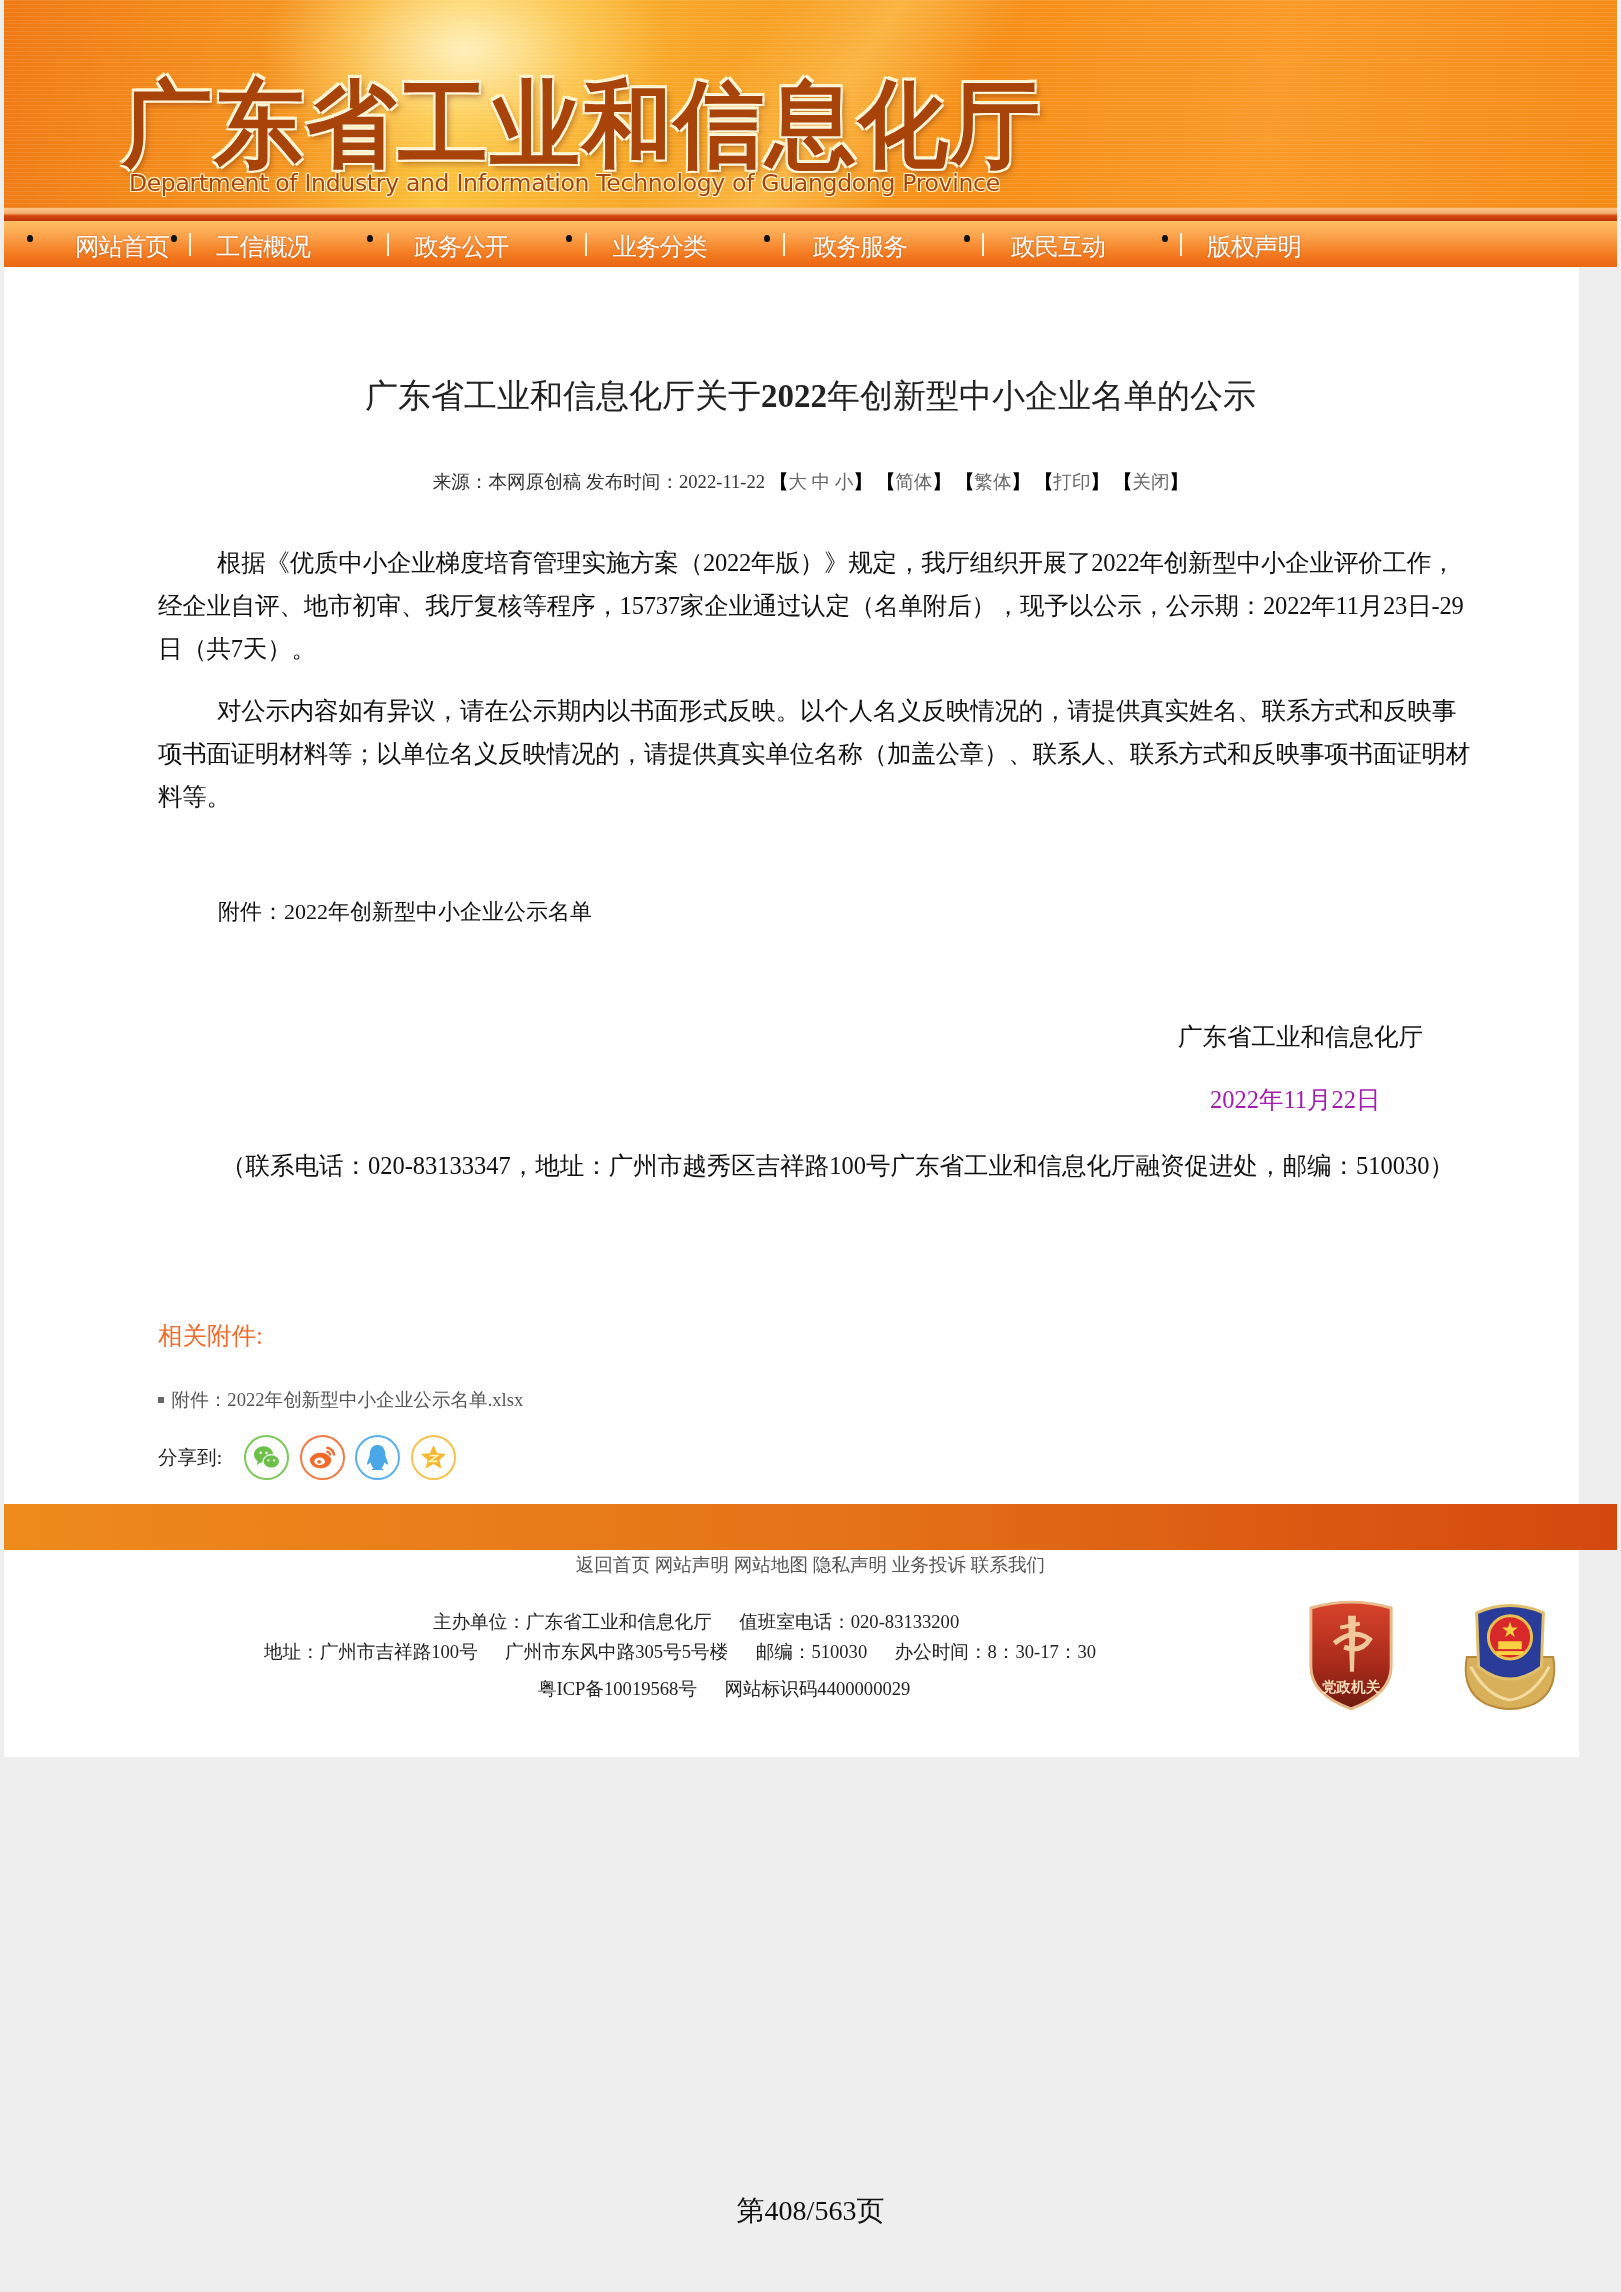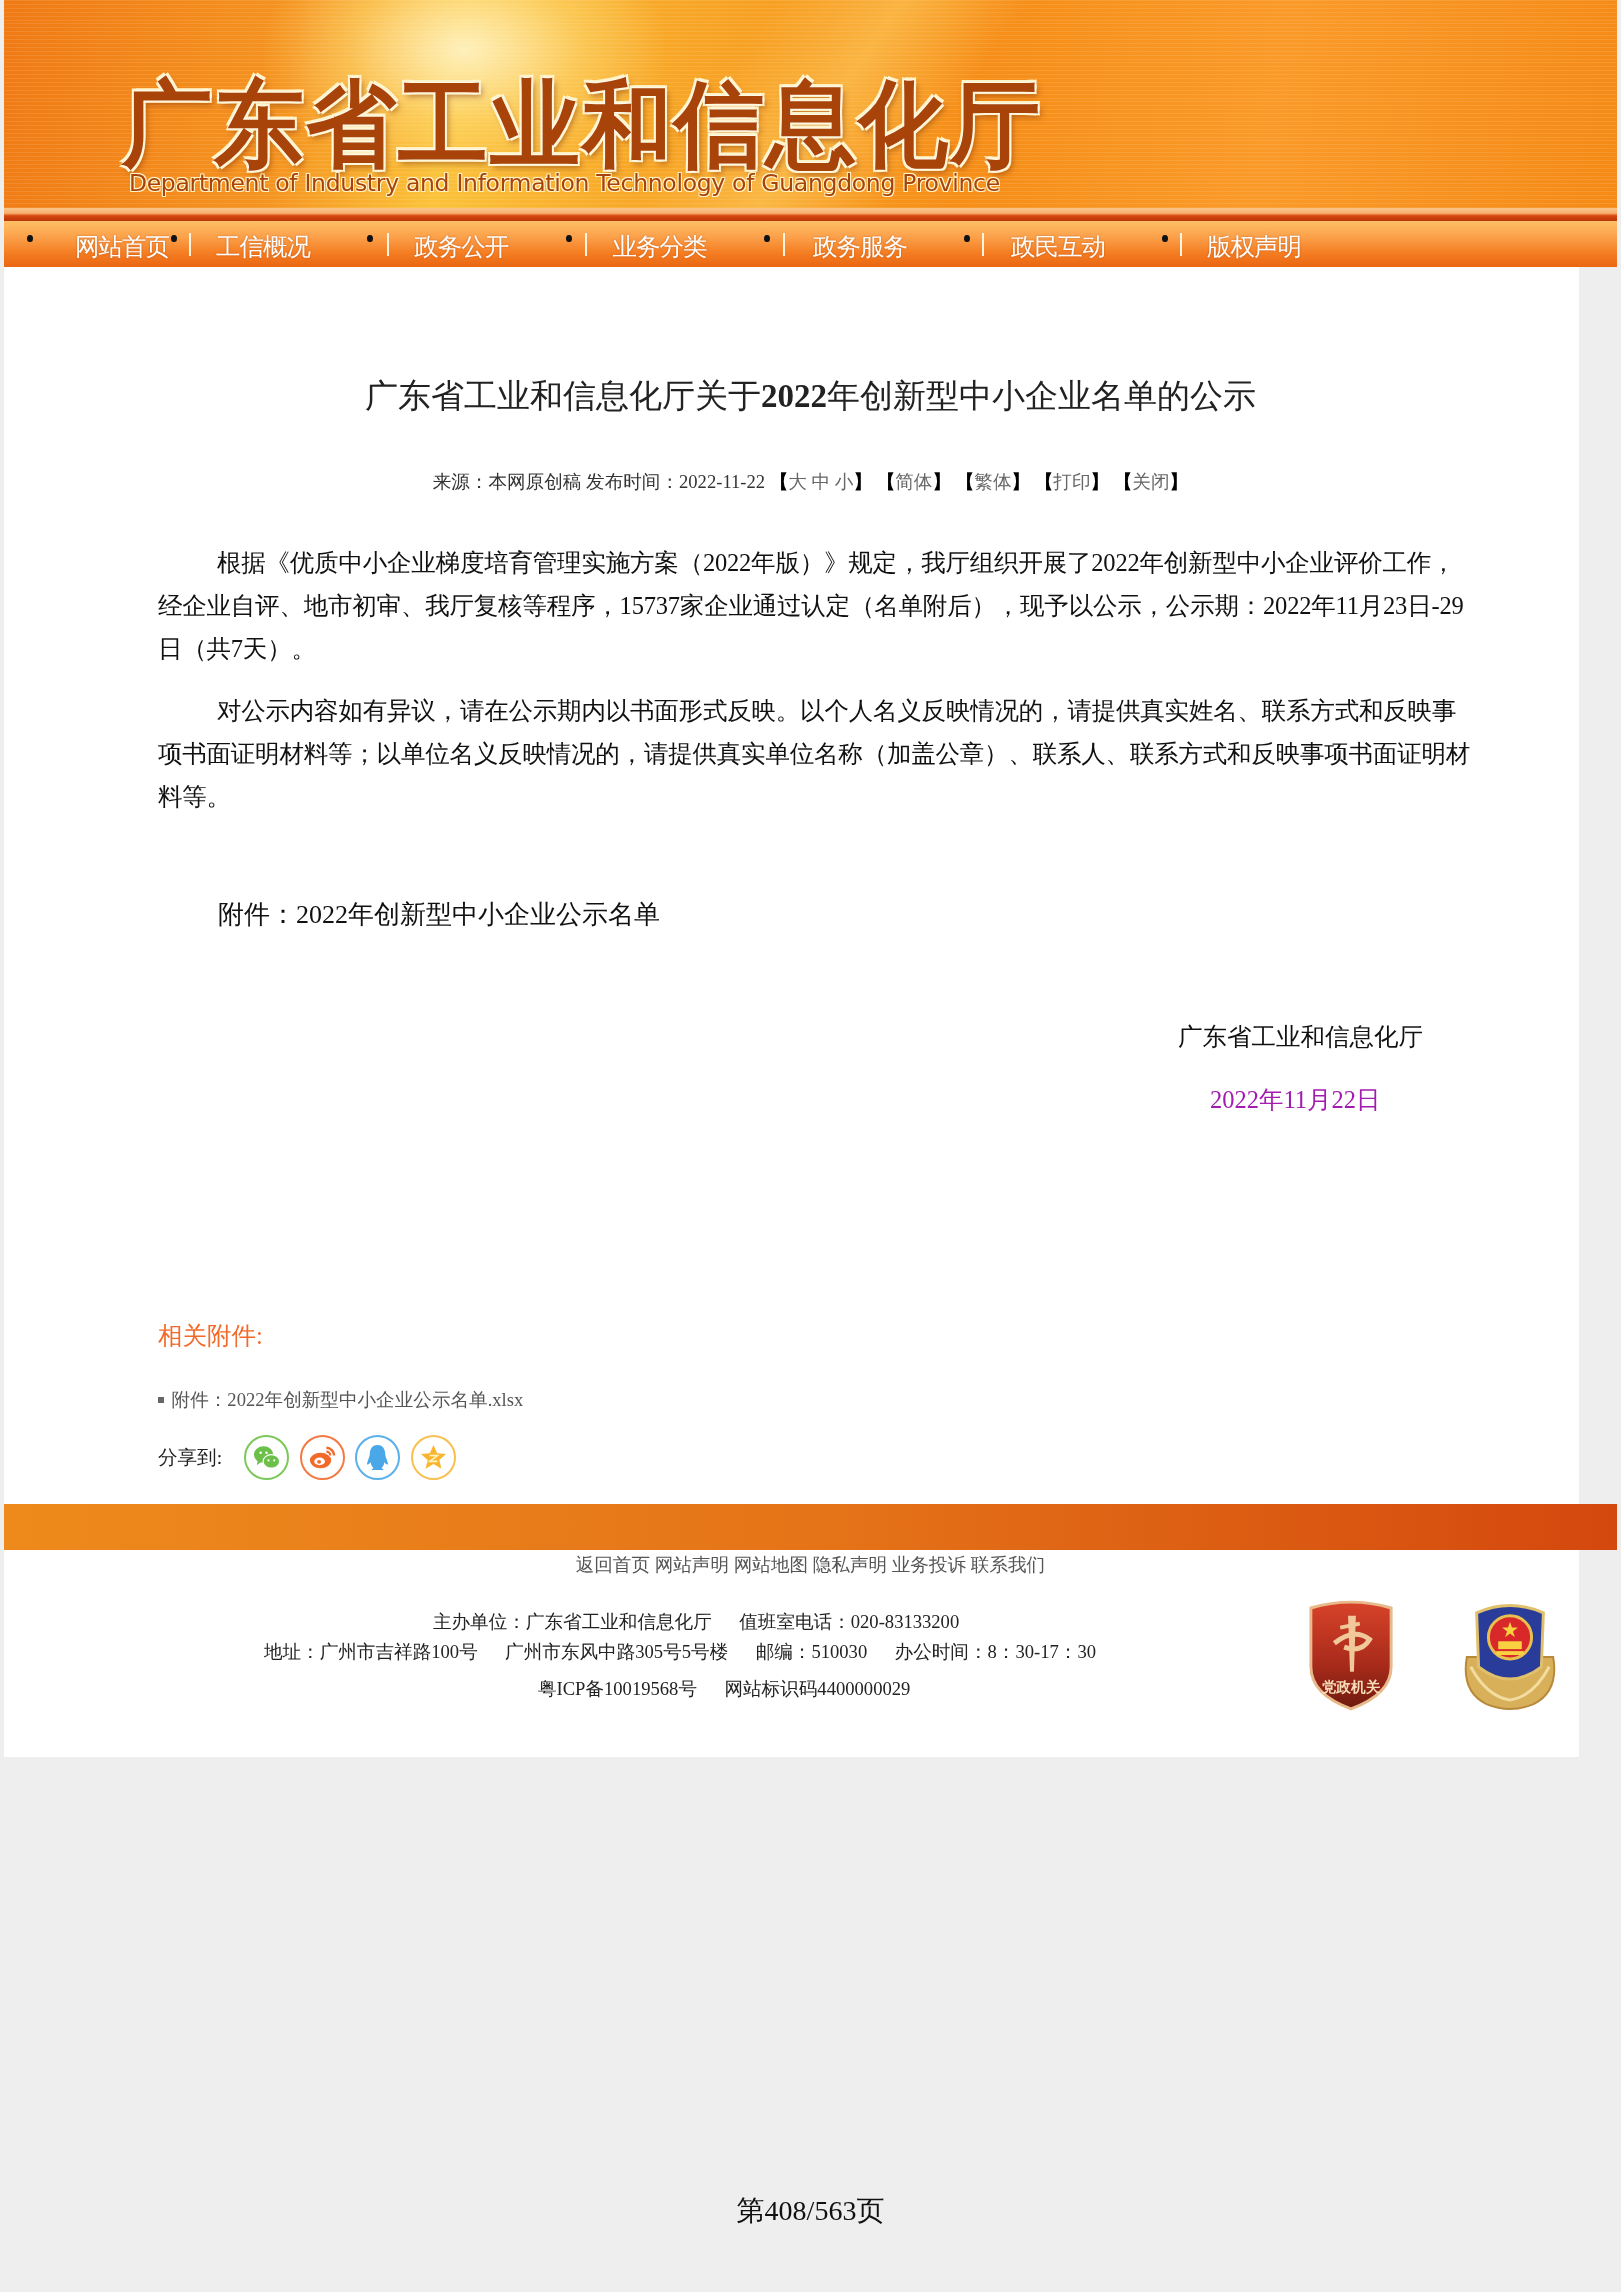--- a/index.html
+++ b/index.html
@@ -43,21 +43,21 @@
   .article-title .b { font-weight: bold; }
   .meta { position: absolute; left: 0; top: 469px; width: 1613px; text-align: center; font-size: 18.6px; color: #333; white-space: nowrap; }
   .meta .tools { color: #666; }
   .meta .br { color: #000; font-weight: bold; }
   .meta span.t { cursor: pointer; }
 
   .body-text { position: absolute; left: 154px; width: 1313px; font-size: 24.5px; line-height: 43px; color: #111; letter-spacing: -0.2px; }
   .p1 { top: 541px; }
   .p2 { top: 689px; }
   .indent { display: inline-block; width: 59px; }
-  .attach-line { position: absolute; left: 214px; top: 897px; font-size: 26px; color: #111; }
+  .attach-line { position: absolute; left: 214px; top: 897px; font-size: 22px; color: #111; }
   .sign-org { position: absolute; left: 1174px; top: 1020px; font-size: 24.5px; color: #111; }
   .sign-date { position: absolute; left: 1206px; top: 1083px; font-size: 24.5px; color: #a21caf; }
   .contact { position: absolute; left: 154px; top: 1144px; width: 1318px; font-size: 24.5px; line-height: 43px; color: #111; }
   .contact .first { padding-left: 63px; }
 
   .related-title { position: absolute; left: 154px; top: 1319px; font-size: 24.5px; color: #f26a2a; }
   .attach-file { position: absolute; left: 154px; top: 1387px; font-size: 18.6px; color: #555; }
   .attach-file .sq { display: inline-block; width: 5.9px; height: 5.9px; background: #666; vertical-align: middle; margin-right: 7.8px; margin-top: -3.9px; }
   .share { position: absolute; left: 154px; top: 1433px; height: 49px; display: flex; align-items: center; }
   .share-label { font-size: 19.6px; color: #222; margin-right: 21.6px; }
@@ -152,21 +152,21 @@
     <span class="br">【</span><span class="tools t">繁体</span><span class="br">】</span>
     <span class="br">【</span><span class="tools t">打印</span><span class="br">】</span>
     <span class="br">【</span><span class="tools t">关闭</span><span class="br">】</span>
   </div>
 
   <p class="body-text p1"><span class="indent"></span><span>根据《优质中小企业梯度培育管理实施方案（2022年版）》规定，我厅组织开展了2022年创新型中小企业评价工作，经企业自评、地市初审、我厅复核等程序，15737家企业通过认定（名单附后），现予以公示，公示期：2022年11月23日-29日（共7天）。</span></p>
   <p class="body-text p2"><span class="indent"></span><span>对公示内容如有异议，请在公示期内以书面形式反映。以个人名义反映情况的，请提供真实姓名、联系方式和反映事项书面证明材料等；以单位名义反映情况的，请提供真实单位名称（加盖公章）、联系人、联系方式和反映事项书面证明材料等。</span></p>
   <div class="attach-line">附件：2022年创新型中小企业公示名单</div>
   <div class="sign-org">广东省工业和信息化厅</div>
   <div class="sign-date">2022年11月22日</div>
-  <p class="contact"><span class="first"></span></p>
+  <p class="contact"><span class="first"></span><span>（联系电话：020-83133347，地址：广州市越秀区吉祥路100号广东省工业和信息化厅融资促进处，邮编：510030）</span></p>
 
   <div class="related-title">相关附件:</div>
   <div class="attach-file">
     <span class="sq"></span><span>附件：2022年创新型中小企业公示名单.xlsx</span>
   </div>
 
   <div class="share">
     <span class="share-label">分享到:</span>
     <div class="share-btn" style="border-color:#7cc85a">
       <svg viewBox="0 0 32 32">

